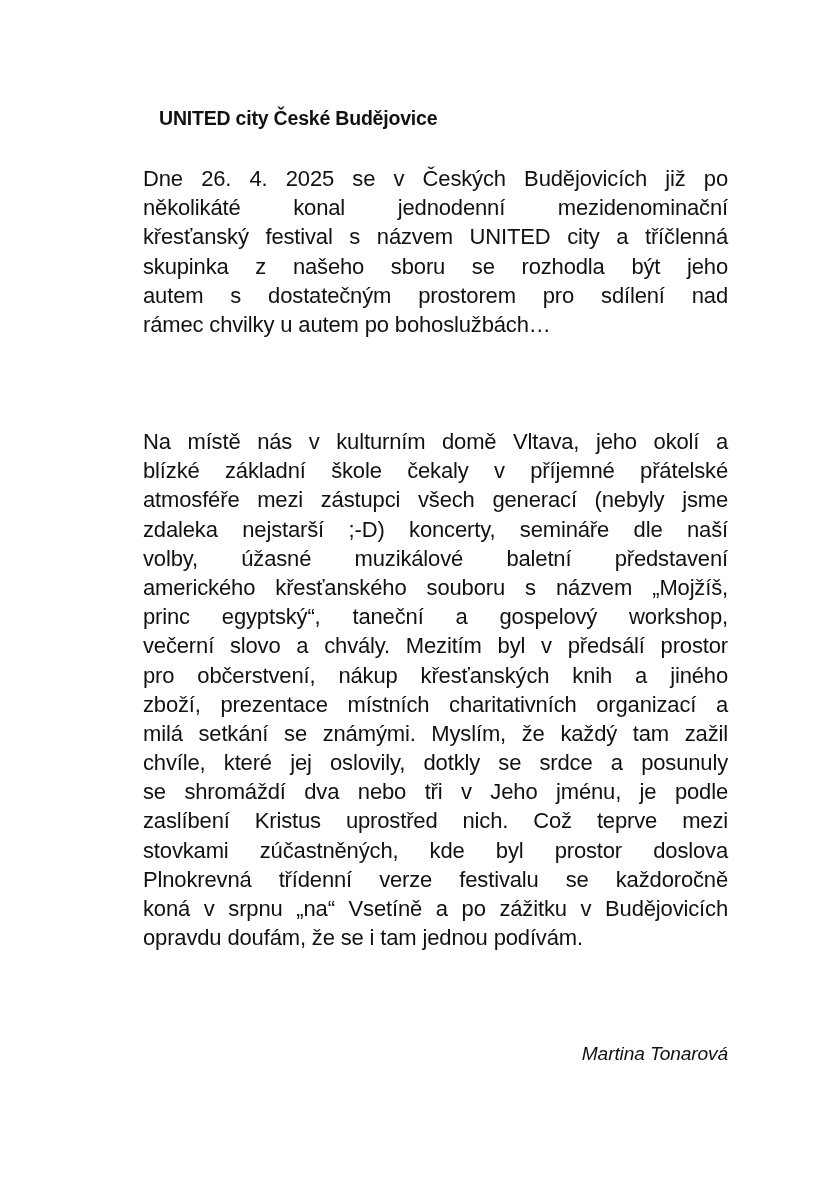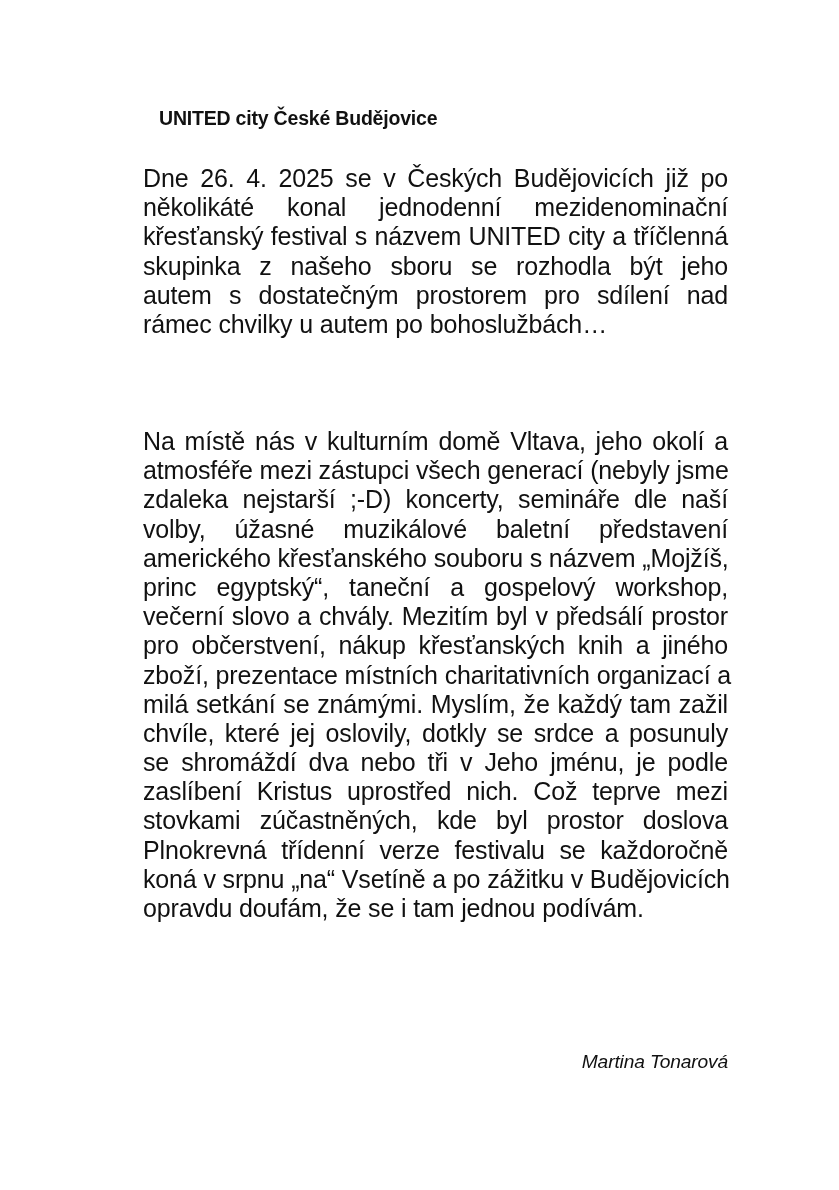--- a/index.html
+++ b/index.html
@@ -8,51 +8,52 @@
     position: absolute; left: 143px; top: 0; width: 585px;
     font-family: "Liberation Sans", sans-serif; color: #111111;
   }
   .title {
     position: absolute; top: 104px; left: 16px; white-space: nowrap;
     font-weight: bold; font-size: 19.5px; line-height: 29px;
     letter-spacing: -0.2px;
   }
   .body-text {
     position: absolute; left: 0; width: 585px;
-    font-size: 25px; line-height: 29.2px; letter-spacing: -0.15px;
+    font-size: 22px; line-height: 29.2px; letter-spacing: -0.15px;
   }
   .line {
     display: block; text-align: justify; text-align-last: justify;
     white-space: nowrap; height: 29.2px;
   }
   .line.last { text-align-last: left; }
   .p1 { top: 164px; }
   .p2 { top: 427px; }
   .signature {
     position: absolute; top: 1039px; right: 0; white-space: nowrap;
-    font-style: italic; font-size: 19.2px; line-height: 29px; letter-spacing: -0.15px; margin-top: 8px;
+    font-style: italic; font-size: 19.2px; line-height: 29px; letter-spacing: -0.15px;
   }
 </style>
 </head>
 <body>
 
 <div class="page">
   <div class="title">UNITED city České Budějovice</div>
 
   <div class="body-text p1">
     <span class="line">Dne 26. 4. 2025 se v Českých Budějovicích již po</span>
     <span class="line">několikáté konal jednodenní mezidenominační</span>
     <span class="line">křesťanský festival s názvem UNITED city a tříčlenná</span>
     <span class="line">skupinka z našeho sboru se rozhodla být jeho</span>
     <span class="line">autem s dostatečným prostorem pro sdílení nad</span>
     <span class="line last">rámec chvilky u autem po bohoslužbách…</span>
   </div>
 
   <div class="body-text p2">
     <span class="line">Na místě nás v kulturním domě Vltava, jeho okolí a</span>
+    <span class="line">blízké základní škole čekaly v příjemné přátelské</span>
     <span class="line">atmosféře mezi zástupci všech generací (nebyly jsme</span>
     <span class="line">zdaleka nejstarší ;-D) koncerty, semináře dle naší</span>
     <span class="line">volby, úžasné muzikálové baletní představení</span>
     <span class="line">amerického křesťanského souboru s názvem „Mojžíš,</span>
     <span class="line">princ egyptský“, taneční a gospelový workshop,</span>
     <span class="line">večerní slovo a chvály. Mezitím byl v předsálí prostor</span>
     <span class="line">pro občerstvení, nákup křesťanských knih a jiného</span>
     <span class="line">zboží, prezentace místních charitativních organizací a</span>
     <span class="line">milá setkání se známými. Myslím, že každý tam zažil</span>
     <span class="line">chvíle, které jej oslovily, dotkly se srdce a posunuly</span>

